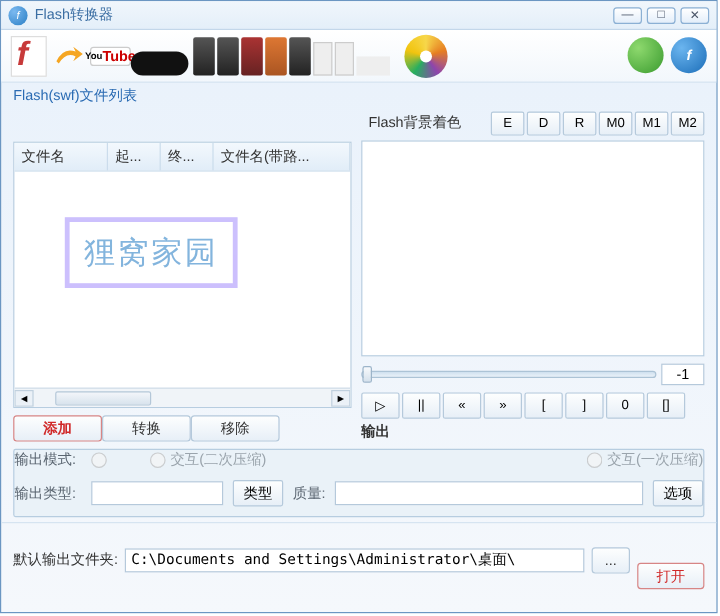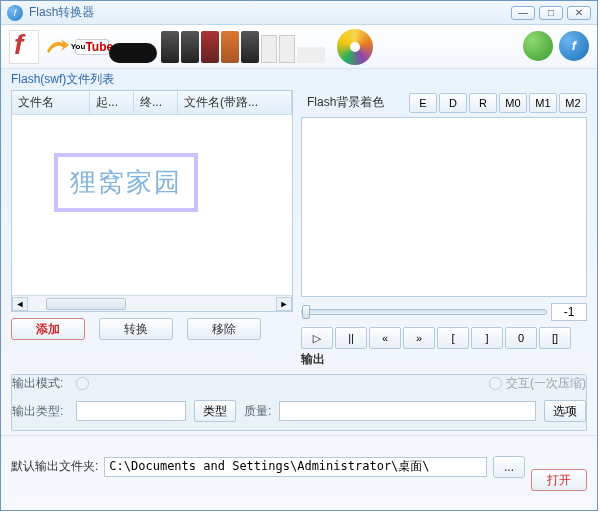--- a/index.html
+++ b/index.html
@@ -25,30 +25,30 @@
 .yt span{color:#c00;}
 .psp{width:48px;height:20px;background:#111;border-radius:10px;margin-top:12px;}
 .disc{width:36px;height:36px;border-radius:50%;background:conic-gradient(#f7d74a,#e67e22,#8e44ad,#27ae60,#f1c40f,#f7d74a);margin-left:12px;position:relative;}
 .disc:after{content:"";position:absolute;width:10px;height:10px;border-radius:50%;background:#fff;top:13px;left:13px;}
 .banner .rballs{position:absolute;right:8px;top:6px;display:flex;gap:6px;}
 .ball{width:30px;height:30px;border-radius:50%;}
 .ball.green{background:radial-gradient(circle at 30% 30%,#8ed96e,#3a9b2f);}
 .ball.blue{background:radial-gradient(circle at 30% 30%,#6bb5ef,#1b6db8);display:flex;align-items:center;justify-content:center;color:#fff;font-style:italic;font-weight:bold;}
 .list-label{padding:2px 10px;color:#2a6bb3;font-size:12px;}
 .main{display:flex;padding:0 10px;gap:8px;}
-.left{width:282px;}
+.left{width:282px;margin-top:28px;}
 .right{flex:1;}
 .table-wrap{border:1px solid #b7cde0;background:#fff;height:222px;position:relative;overflow:hidden;}
 .thead{display:flex;background:linear-gradient(to bottom,#f3f8fd,#e1edf8);border-bottom:1px solid #cbdcec;}
 .thead .th{padding:3px 6px;border-right:1px solid #cbdcec;color:#333;white-space:nowrap;}
 .watermark{position:absolute;top:62px;left:42px;border:4px solid #c4b5fd;padding:8px 12px;color:#6ea8d8;font-size:26px;font-family:"SimHei","Microsoft YaHei";opacity:0.85;letter-spacing:2px;}
 .hscroll{position:absolute;bottom:0;left:0;right:0;height:16px;background:#f0f4f8;border-top:1px solid #d0dde8;display:flex;align-items:center;}
 .hscroll .thumb{width:80px;height:12px;background:linear-gradient(to bottom,#f3f6fa,#d8e3ed);border:1px solid #b4c7d8;border-radius:2px;margin-left:18px;}
 .hscroll .arr{width:16px;height:14px;border:1px solid #c0d0de;background:#ebf1f7;display:flex;align-items:center;justify-content:center;font-size:9px;}
-.row-btns{display:flex;gap:14px;margin-top:6px;}
+.row-btns{display:flex;gap:0;margin-top:6px;}
 .btn{height:22px;border:1px solid #b5c9db;background:linear-gradient(to bottom,#fdfefe,#e7eff7);border-radius:3px;display:flex;align-items:center;justify-content:center;cursor:pointer;color:#333;}
 .btn.red{color:#d02828;border-color:#d78585;width:74px;font-weight:bold;}
 .btn.norm{width:74px;}
 .preview-head{display:flex;align-items:center;gap:2px;margin-bottom:2px;}
 .preview-head .lbl{flex:0 0 auto;padding:4px 6px;color:#333;}
 .pbtn{width:28px;height:20px;border:1px solid #b5c9db;background:linear-gradient(to bottom,#fdfefe,#e7eff7);border-radius:2px;display:flex;align-items:center;justify-content:center;font-size:11px;cursor:pointer;}
 .preview{border:1px solid #b7cde0;background:#fff;height:180px;}
 .slider-row{display:flex;align-items:center;margin-top:6px;gap:4px;}
 .slider{flex:1;height:6px;background:linear-gradient(to bottom,#cfe0ef,#eaf2f9);border:1px solid #acc3d6;border-radius:3px;position:relative;}
 .slider .knob{position:absolute;left:0;top:-5px;width:8px;height:14px;background:linear-gradient(to bottom,#f8fafc,#d5e1ec);border:1px solid #9cb4c9;border-radius:2px;}
@@ -168,20 +168,24 @@
     </div>
   </div>
 
   <div class="output">
     <div class="form-row">
       <div class="flabel">输出模式:</div>
       <label class="radio">
           <input type="radio" name="mode" disabled="" style="">
         </label>
       <div style="width:20px"></div>
+      <label class="radio">
+          <input type="radio" name="mode" disabled="" style="">
+          <span>交互(二次压缩)</span>
+        </label>
       <div style="flex:1"></div>
       <label class="radio">
           <input type="radio" name="mode" disabled="" style="">
           <span>交互(一次压缩)</span>
         </label>
     </div>
     <div class="form-row">
       <div class="flabel">输出类型:</div>
       <input class="txt" style="width: 110px;">
       <div class="sel">类型</div>

